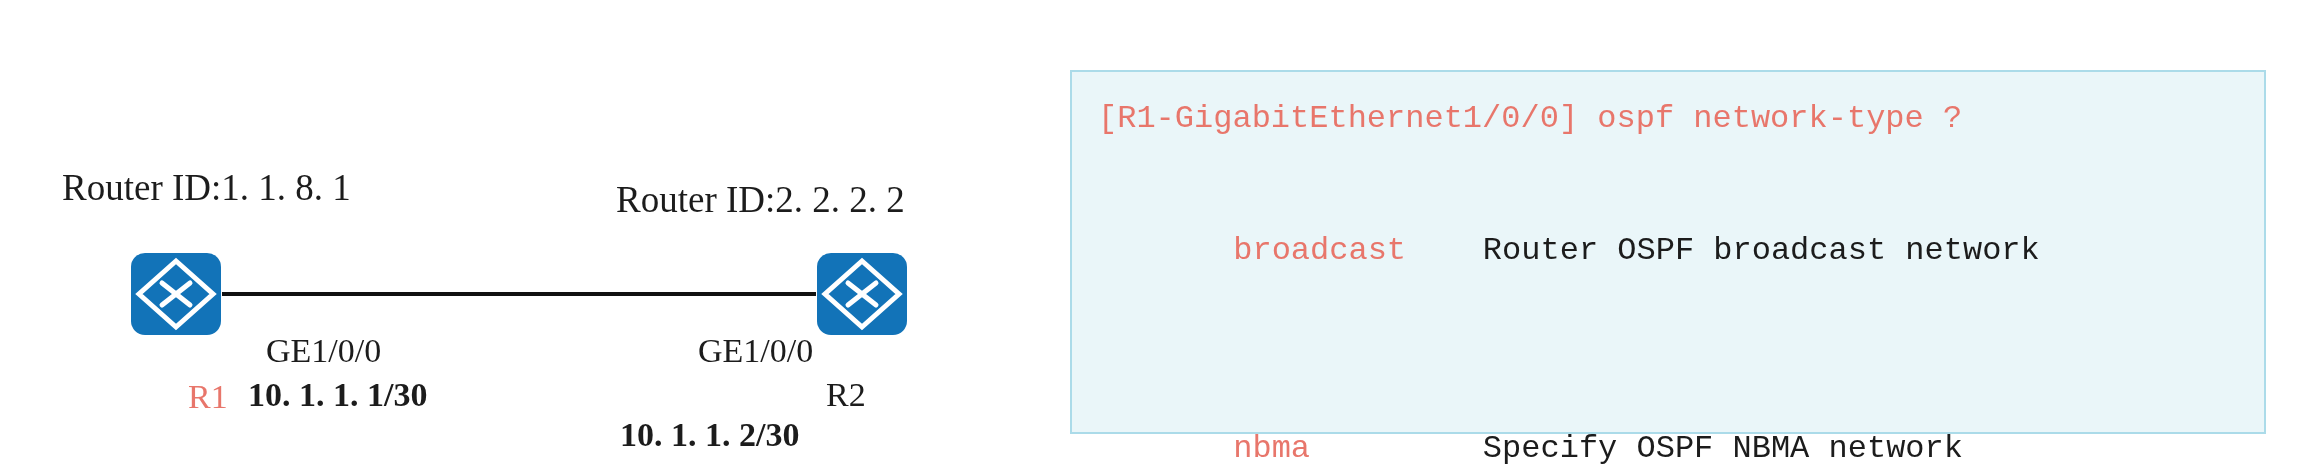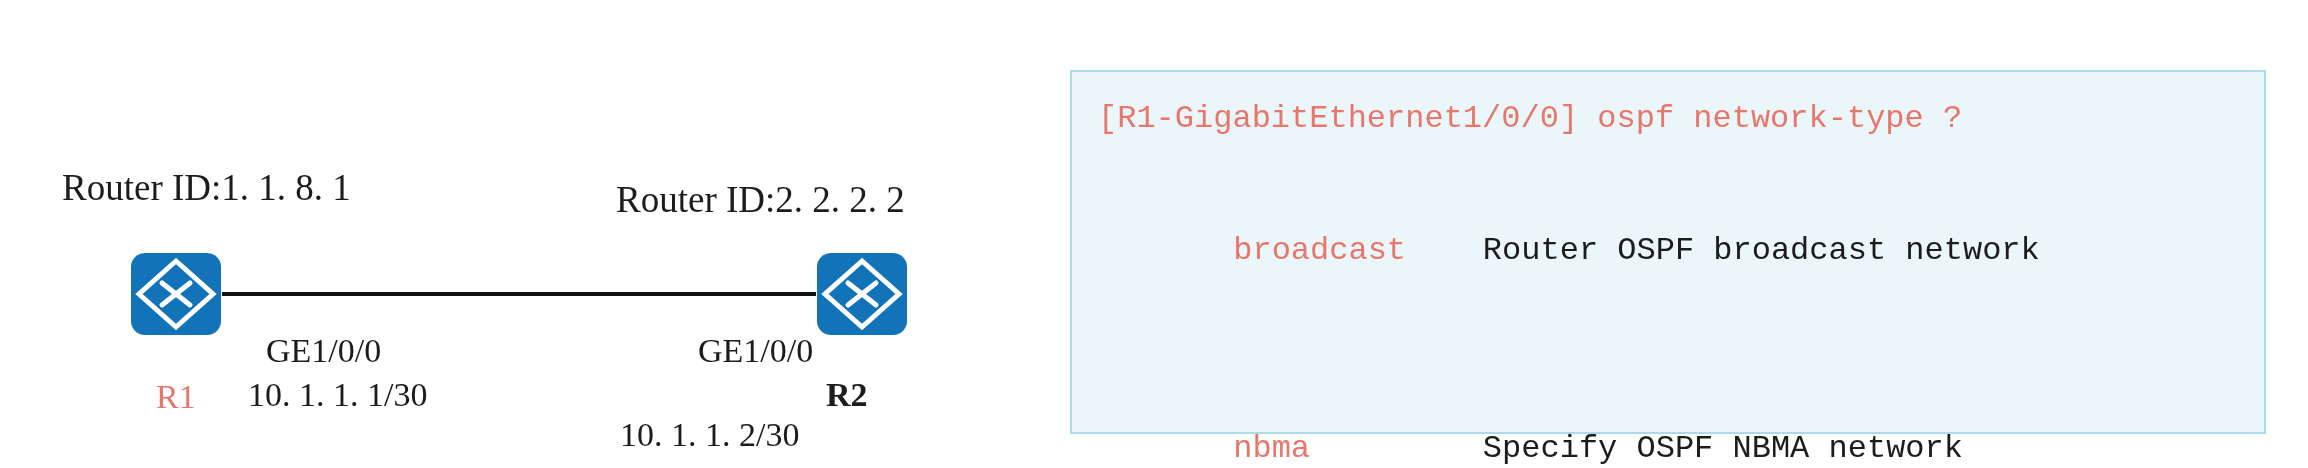--- a/index.html
+++ b/index.html
@@ -20,23 +20,23 @@
   }
   
   .diagram-label{
     position:absolute;
     font-family:"Liberation Serif", serif;
     color:var(--text);
     white-space:nowrap;
   }
   .router-id{font-size:37px;}
   .iface{font-size:34px;}
-  .ip{font-size:34px;}
+  .ip{font-size:34px;font-weight:bold;}
   .dev-name{font-size:34px;}
-  .dev-name.red{color:var(--accent-red);}
+  .dev-name.red{color:var(--accent-red);margin-left:32px;}
   .router-icon{
     position:absolute;
     width:92px;
     height:84px;
   }
   .link-line{
     position:absolute;
     left:222px;
     top:292px;
     width:594px;
@@ -104,21 +104,21 @@
     <div class="diagram-label iface" style="left:266px;top:332px;">GE1/0/0</div>
 
     <div class="diagram-label iface" style="left:698px;top:332px;">GE1/0/0</div>
 
     <div class="diagram-label dev-name red" style="left:156px;top:378px;">R1</div>
 
     <div class="diagram-label ip" style="left:248px;top:376px;">10. 1. 1. 1/30</div>
 
     <div class="diagram-label ip" style="left:620px;top:376px;margin-top:40px;">10. 1. 1. 2/30</div>
 
-    <div class="diagram-label dev-name" style="left:826px;top:376px;font-weight:bold;">R2</div>
+    <div class="diagram-label dev-name" style="left:826px;top:376px;">R2</div>
   </div>
 
   <div class="console-panel">
 
     <div class="console-line prompt">[R1-GigabitEthernet1/0/0] ospf network-type ?</div>
 
     <div class="console-line option">
       <span class="kw">broadcast</span><span class="desc">Router OSPF broadcast network</span>
     </div>
 

